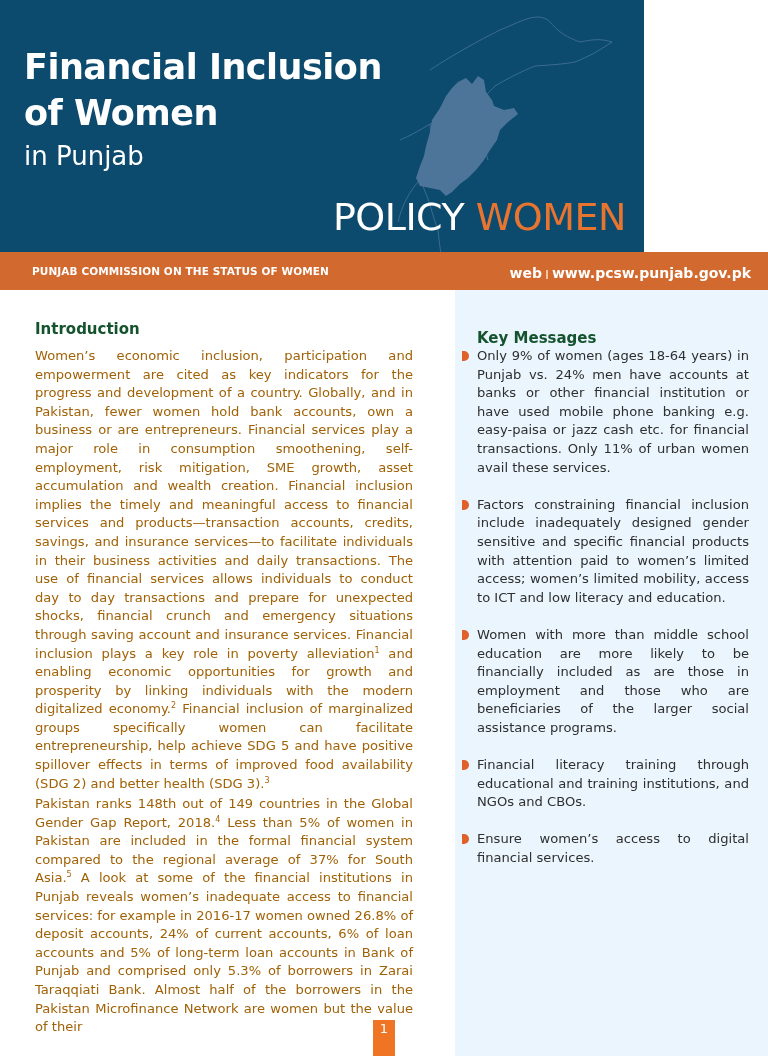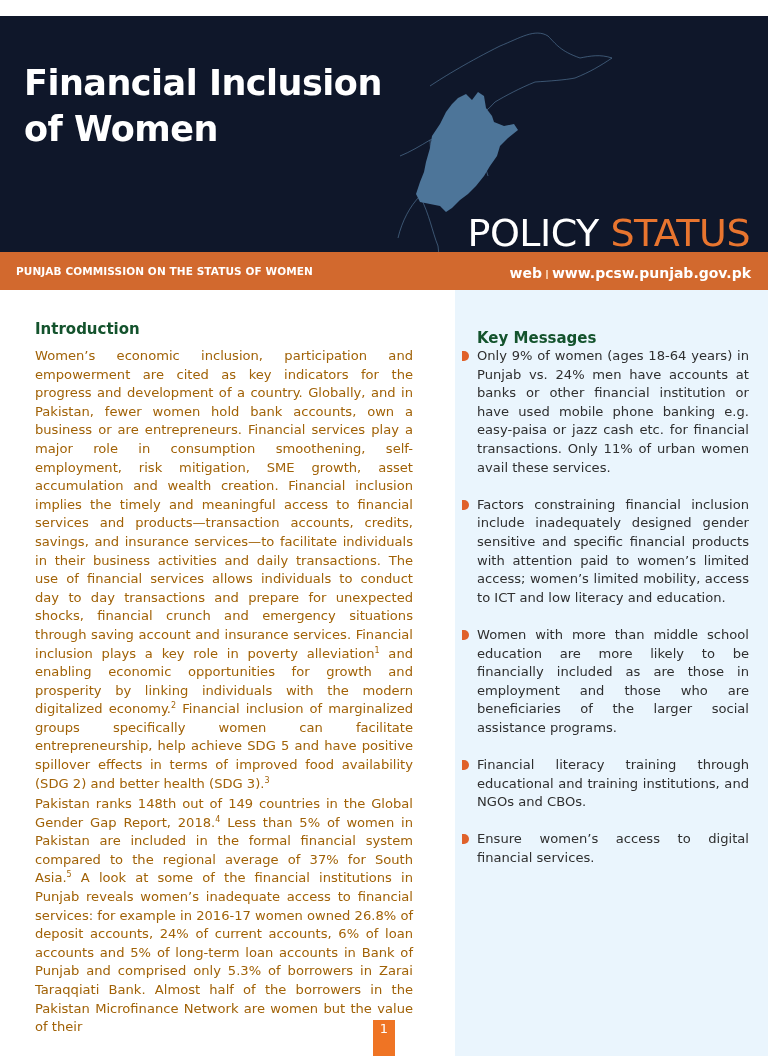--- a/index.html
+++ b/index.html
@@ -1,21 +1,21 @@
 <!DOCTYPE html>
 <html><head>
   <meta charset="utf-8">
   <style>
     * { margin: 0; padding: 0; box-sizing: border-box; }
     html, body { width: 768px; height: 1056px; overflow: hidden; background: #ffffff; }
     body { position: relative; font-family: "DejaVu Sans", "Liberation Sans", sans-serif; color: #2b2b2b; }
 
     .header {
-      position: absolute; left: 0; top: 16px; width: 768px; height: 252px;
-      background: #0f172a; overflow: hidden;
+      position: absolute; left: 0; top: 0; width: 644px; height: 252px;
+      background: #0c4a6e; overflow: hidden;
     }
     .map-svg { position: absolute; left: 0; top: 0; width: 768px; height: 290px; }
     .title-main {
       position: absolute; left: 24px; top: 44px;
       font-family: "DejaVu Sans", sans-serif; font-weight: bold;
       font-size: 35px; line-height: 46px; color: #ffffff; letter-spacing: -0.5px;
     }
     .title-sub {
       position: absolute; left: 24px; top: 140px;
       font-size: 26px; line-height: 32px; color: #ffffff;
@@ -24,21 +24,21 @@
       position: absolute; right: 18px; top: 194px;
       font-size: 38px; line-height: 46px; color: #ffffff; letter-spacing: -0.5px;
     }
     .policy-brief .accent { color: #e8752f; }
 
     .banner {
       position: absolute; left: 0; top: 252px; width: 768px; height: 38px;
       background: #d2692e; overflow: hidden;
     }
     .banner-left {
-      position: absolute; left: 16px; top: 13px;
+      position: absolute; left: 32px; top: 13px;
       font-size: 10.5px; font-weight: bold; color: #ffffff; letter-spacing: 0.1px;
     }
     .banner-right {
       position: absolute; right: 17px; top: 13px;
       font-size: 14px; font-weight: bold; color: #ffffff;
     }
     .banner-right .sep { display: inline-block; width: 2px; height: 9px; background: #f3c3a0; margin: 0 4px; vertical-align: -1px; }
 
     .right-panel {
       position: absolute; left: 455px; top: 290px; width: 313px; height: 766px;
@@ -85,23 +85,24 @@
     <path d="M430 70 C445 60, 470 45, 500 30 C520 22, 535 12, 548 20 C556 28, 560 35, 580 42 C590 40, 600 38, 612 42 C600 50, 590 56, 575 62 C565 64, 550 65, 535 66 C520 72, 505 80, 495 86 C488 94, 480 100, 470 106 C455 112, 445 118, 430 124 C420 130, 410 136, 400 140 M470 106 C476 120, 482 140, 488 160 M430 124 C432 150, 428 170, 420 180 C430 200, 432 215, 438 230 C440 250, 442 262, 446 278 M420 180 C410 190, 402 205, 398 222" fill="none" stroke="#5f86ab" stroke-width="0.8" opacity="0.7"></path>
     <path d="M380 270 C395 262, 410 268, 428 266 C440 260, 450 264, 460 258" fill="none" stroke="#e59a6a" stroke-width="0.8" opacity="0.6"></path>
 
     <path d="M458 82 L466 78 L472 84 L478 76 L484 80 L486 92 L492 100 L494 106 L504 110 L514 108 L518 114 L508 122 L500 130 L497 140 L490 150 L484 160 L476 170 L468 178 L460 184 L452 192 L446 196 L440 190 L420 186 L416 178 L420 166 L424 156 L426 146 L430 132 L432 120 L440 108 L446 96 L452 88 Z" fill="#4d7599" stroke="none"></path>
   </svg>
 
   <div class="title-main">
     <div>Financial Inclusion</div>
     <div>of Women</div>
   </div>
+  <div class="title-sub">in Punjab</div>
   <div class="policy-brief">
     <span>POLICY</span>
-    <span class="accent">STATUS</span>
+    <span class="accent">WOMEN</span>
   </div>
 </div>
 
 <div class="banner">
   <div class="banner-left">PUNJAB COMMISSION ON THE STATUS OF WOMEN</div>
   <div class="banner-right">
     <span>web</span><span class="sep"></span><span>www.pcsw.punjab.gov.pk</span>
   </div>
 </div>
 

